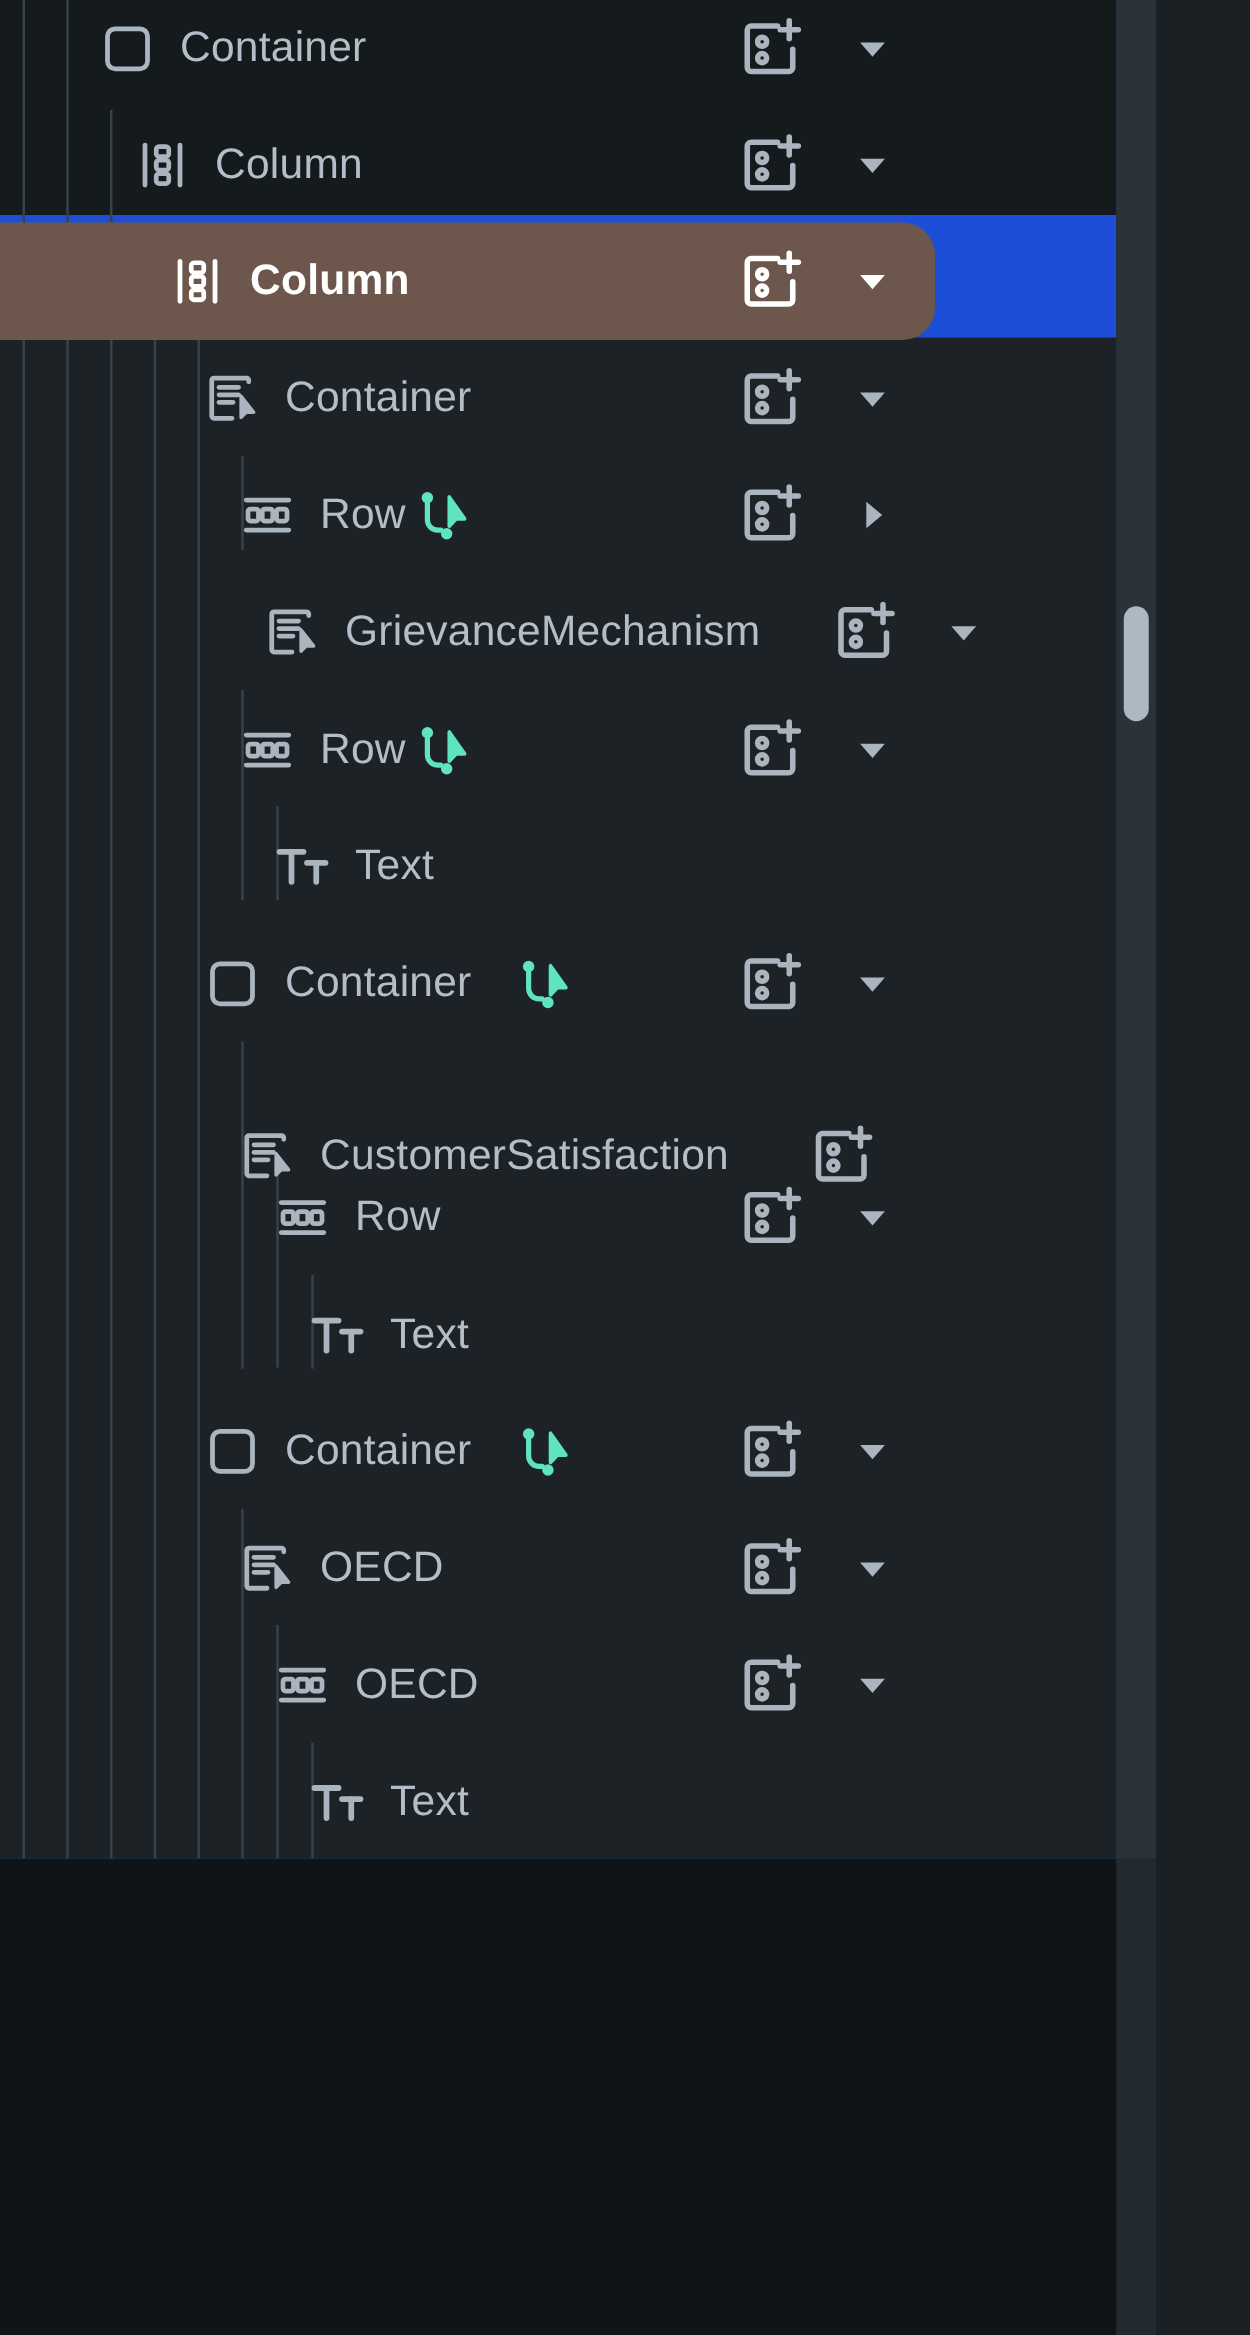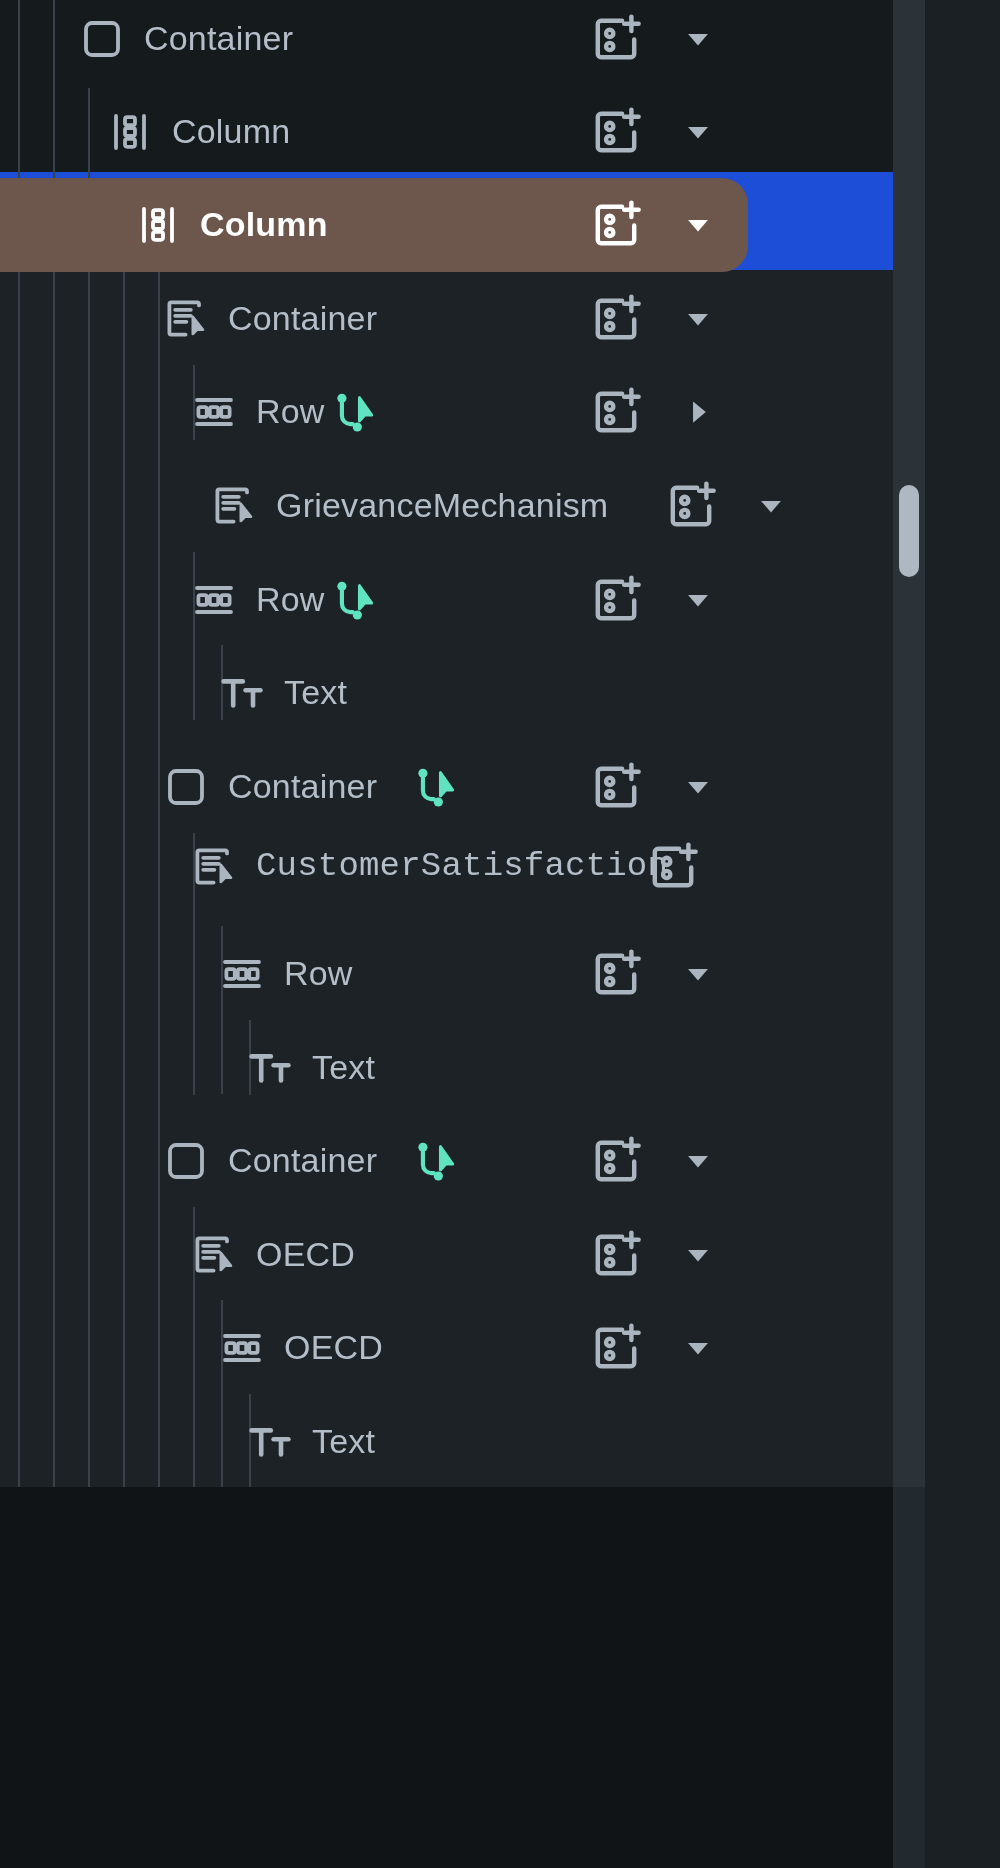--- a/index.html
+++ b/index.html
@@ -316,21 +316,21 @@
         <line x1="18.6" y1="2.4" x2="18.6" y2="8.6"></line>
         <line x1="15.5" y1="5.5" x2="21.7" y2="5.5"></line>
             </svg>
           </span>
           <span class="caret" style="left: 681px; top: 30px;">
             <svg width="34" height="34" viewBox="0 0 24 24">
               <polygon points="5,8.5 19,8.5 12,16.5" fill="#aab5bf"></polygon>
             </svg>
           </span>
         </div>
-        <div class="row" style="top: 820px; font-family: Liberation Mono, monospace;">
+        <div class="row" style="top: 878px;">
           <span class="slot-icon" style="left: 190px; top: 23px;">
             <svg width="48" height="48" viewBox="0 0 24 24" fill="none" stroke="#aab5bf" stroke-width="1.9" stroke-linecap="round" stroke-linejoin="round">
         <path d="M18.5 5.2V4.6a.9.9 0 0 0-.9-.9H4.6a.9.9 0 0 0-.9.9v14.3a.9.9 0 0 0 .9.9h7.2"></path>
         <line x1="6.6" y1="7.4" x2="14.4" y2="7.4"></line>
         <line x1="6.6" y1="10.4" x2="14.4" y2="10.4"></line>
         <line x1="6.6" y1="13.4" x2="12.2" y2="13.4"></line>
         <path d="M15.4 10.9v8.6l2.1-2.1h3z" fill="#aab5bf" stroke="#aab5bf" stroke-width="1.3"></path>
             </svg>
           </span>
           <span class="row-label" style="left: 256px; top: 27px;">CustomerSatisfaction</span>

